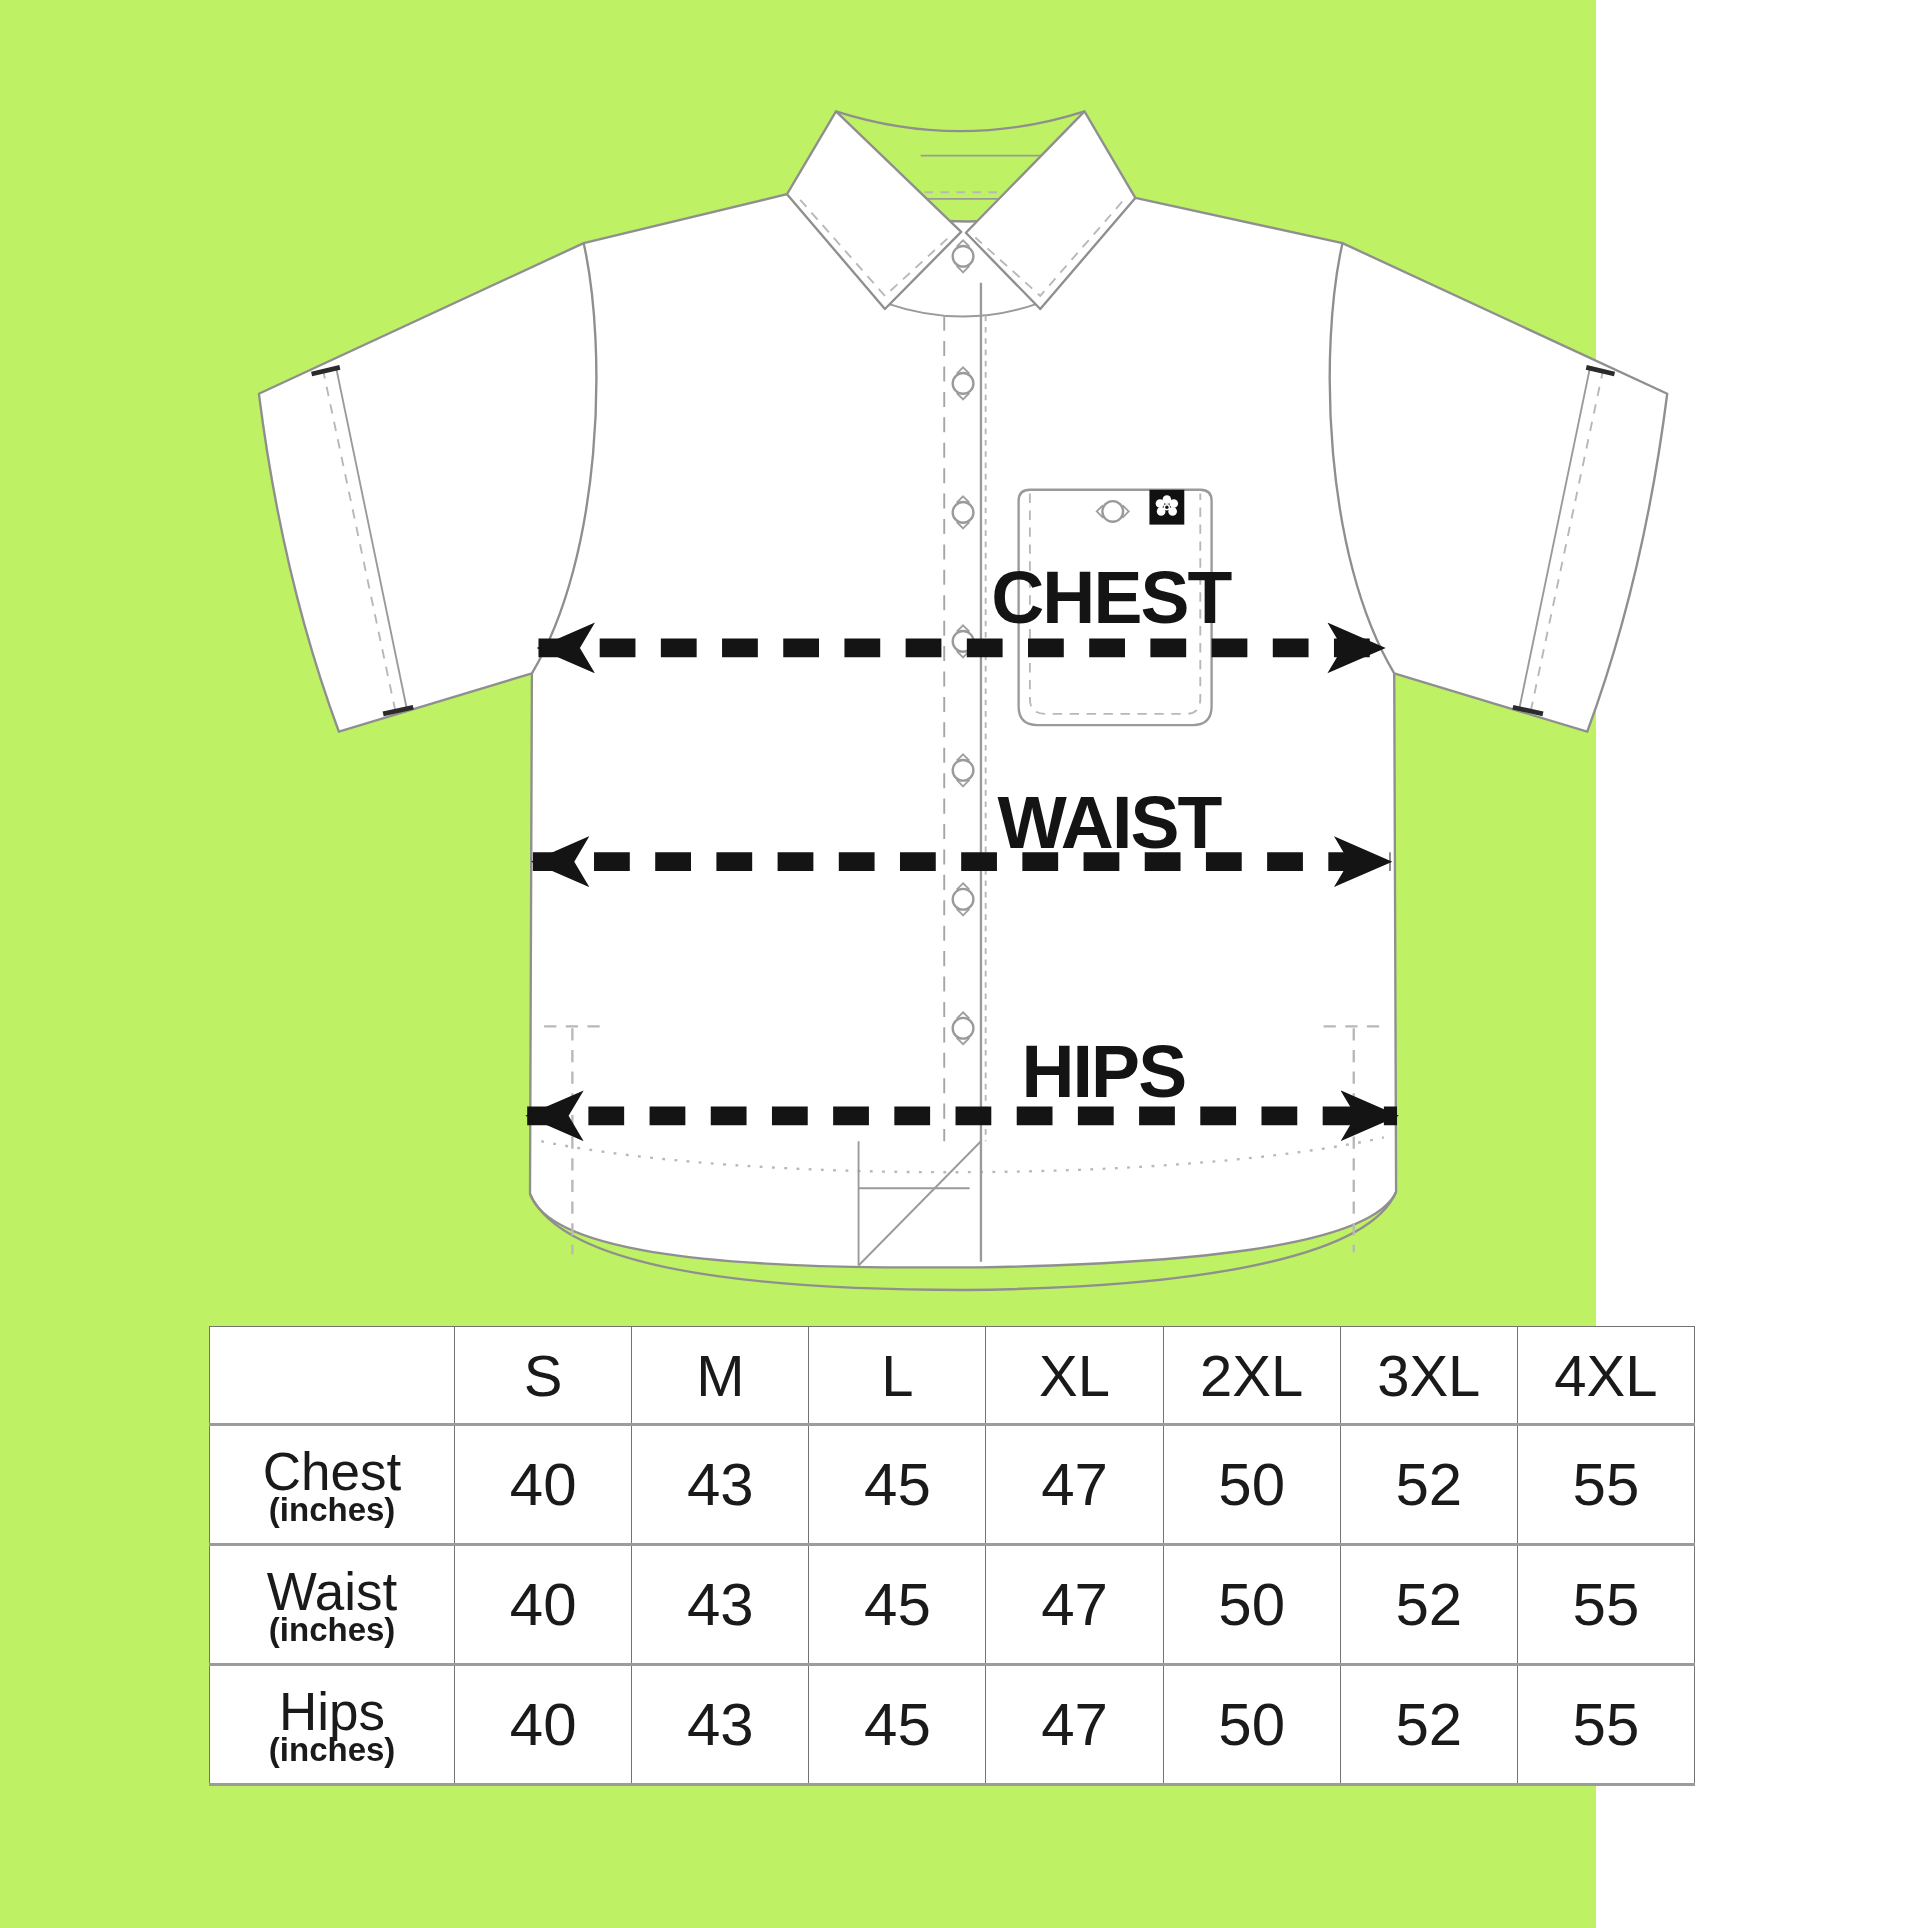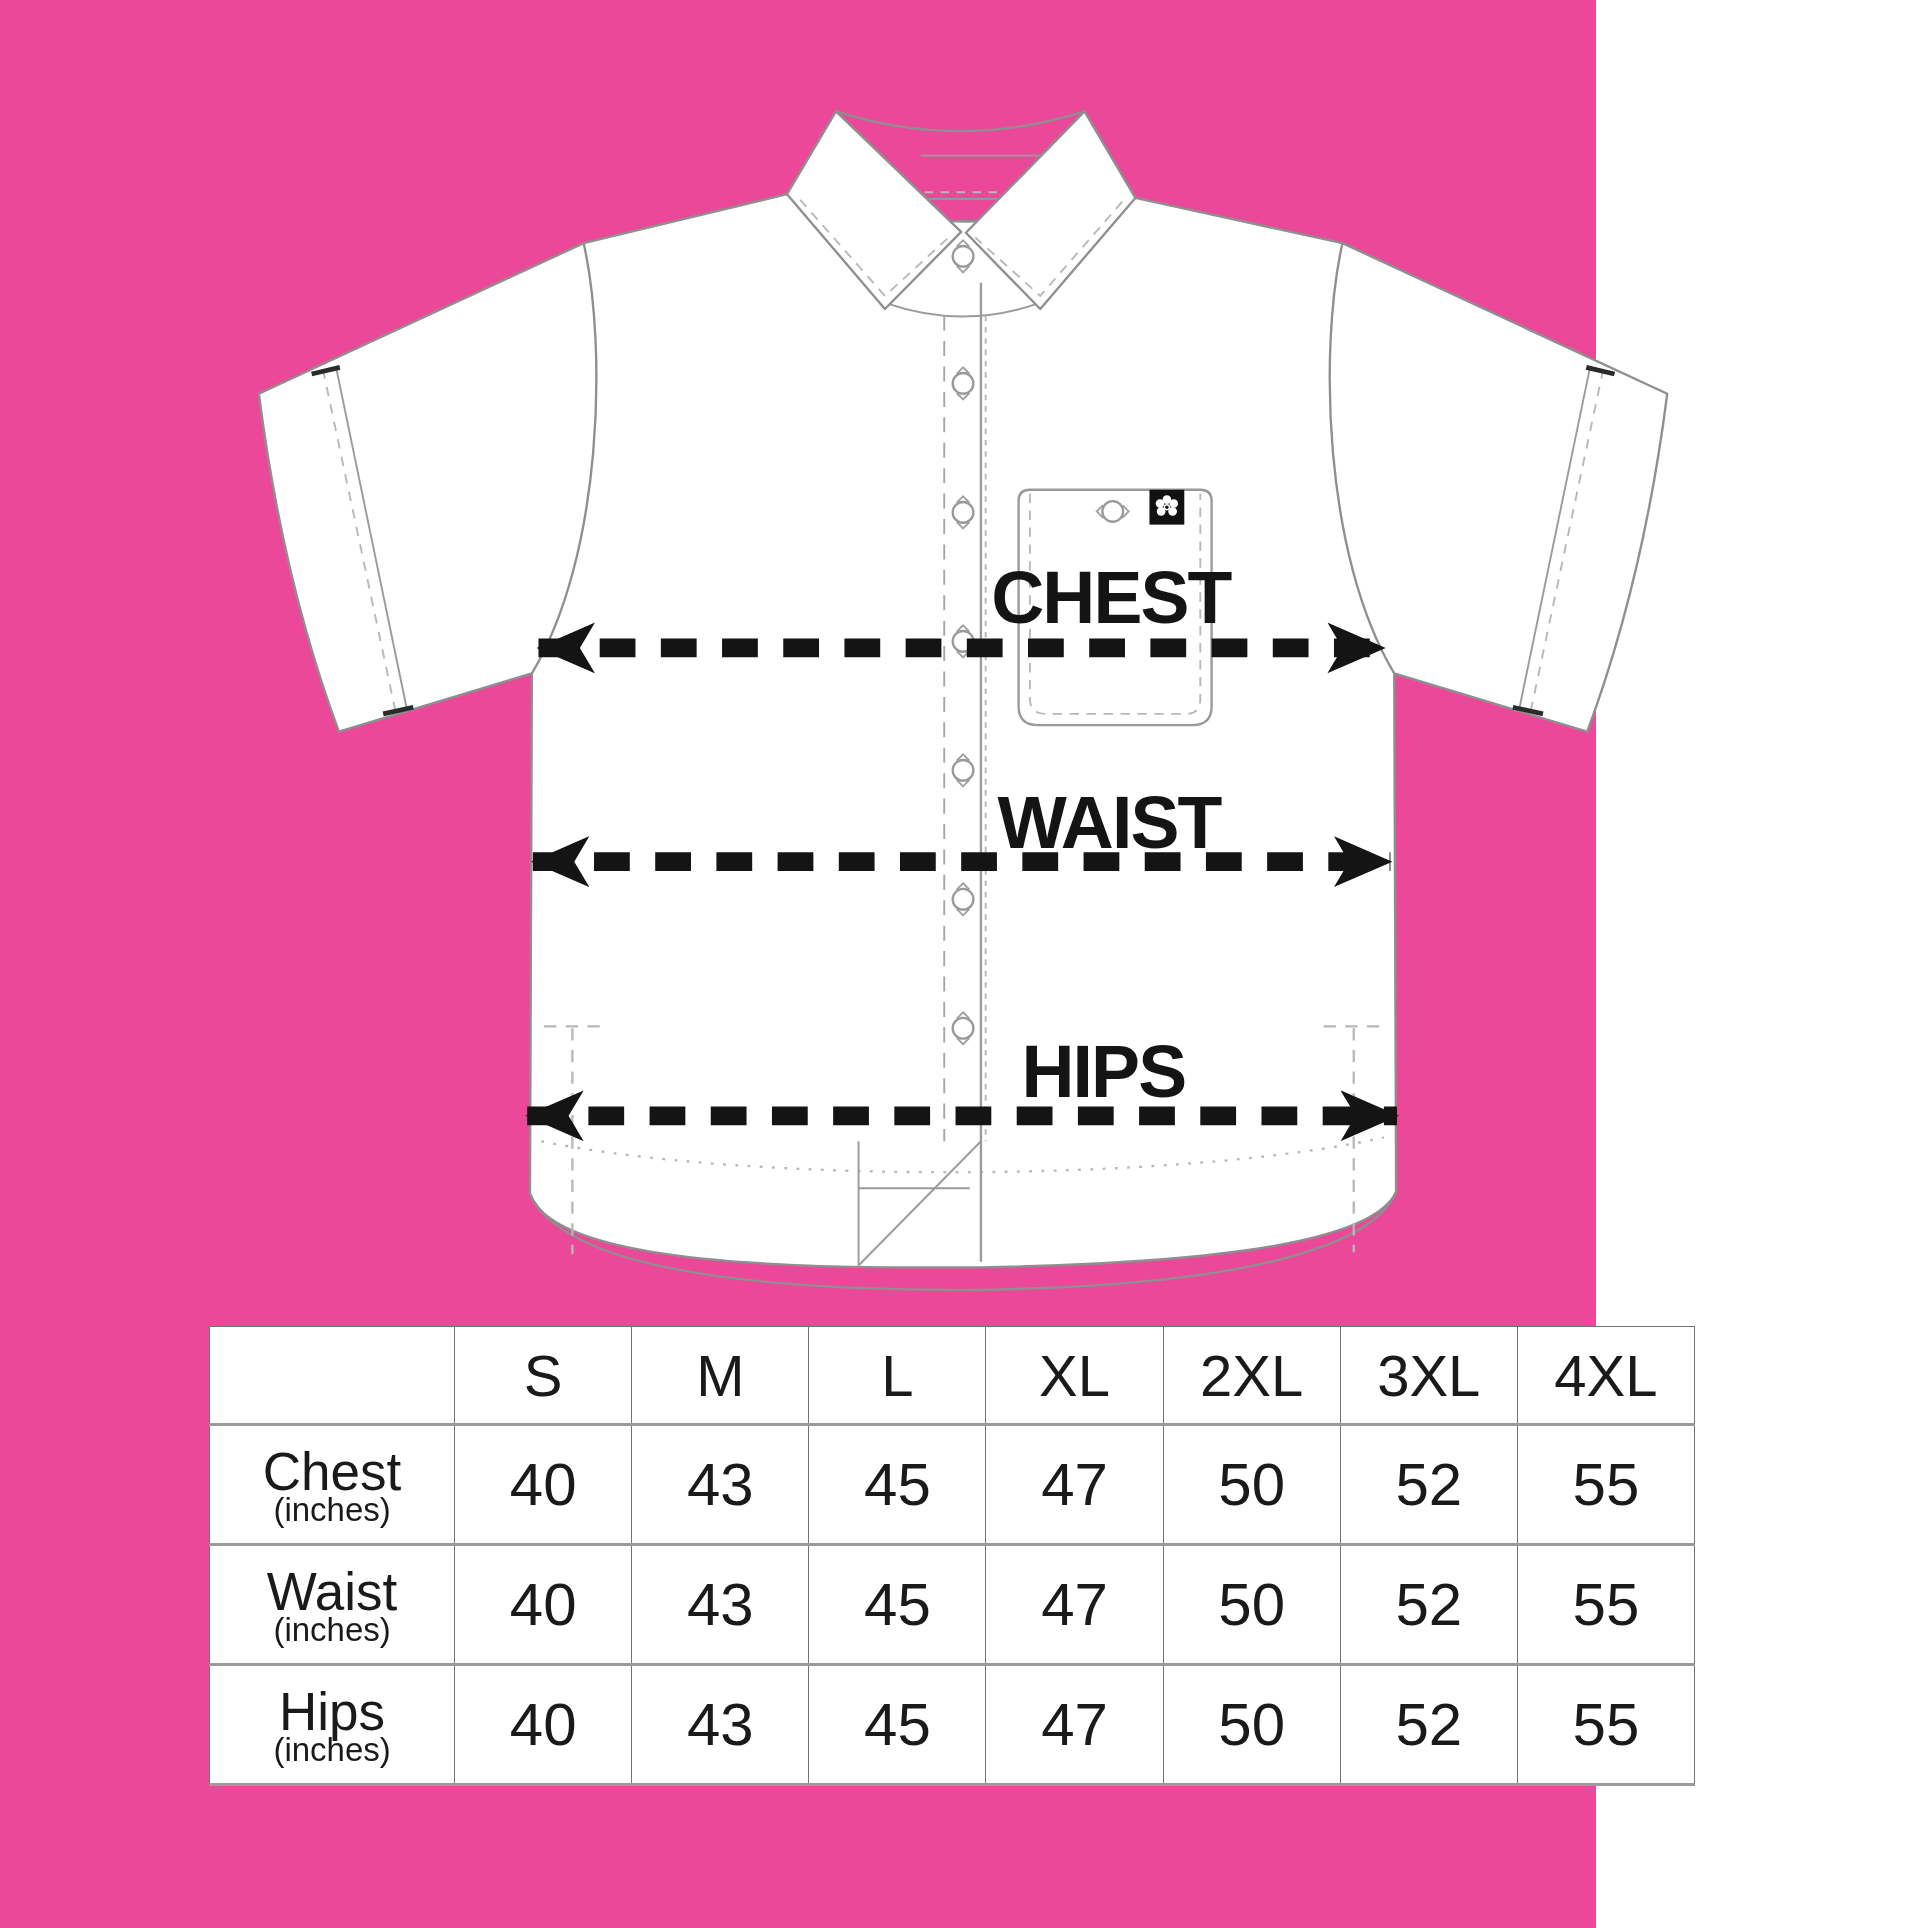--- a/index.html
+++ b/index.html
@@ -8,21 +8,21 @@
     width: 1928px;
     height: 1928px;
     background: #ffffff;
     font-family: "Liberation Sans", sans-serif;
     overflow: hidden;
   }
   #stage {
     position: relative;
     width: 1596px;
     height: 1928px;
-    background: #ec4899;
+    background: #bef264;
   }
   #shirt-svg {
     position: absolute;
     top: 0;
     left: 0;
   }
   
   #size-table {
     position: absolute;
     left: 209px;
@@ -55,20 +55,21 @@
   .row-label-main {
     font-size: 53px;
     line-height: 1.0;
     display: block;
   }
   .row-label-unit {
     font-size: 33px;
     line-height: 0.85;
     margin-top: -1.9px;
     display: block;
+    font-weight: bold;
   }
   
   .measure-label {
     font-family: "Liberation Sans", sans-serif;
     font-weight: bold;
     font-size: 78px;
     letter-spacing: -2px;
     fill: #141414;
   }
 </style>

